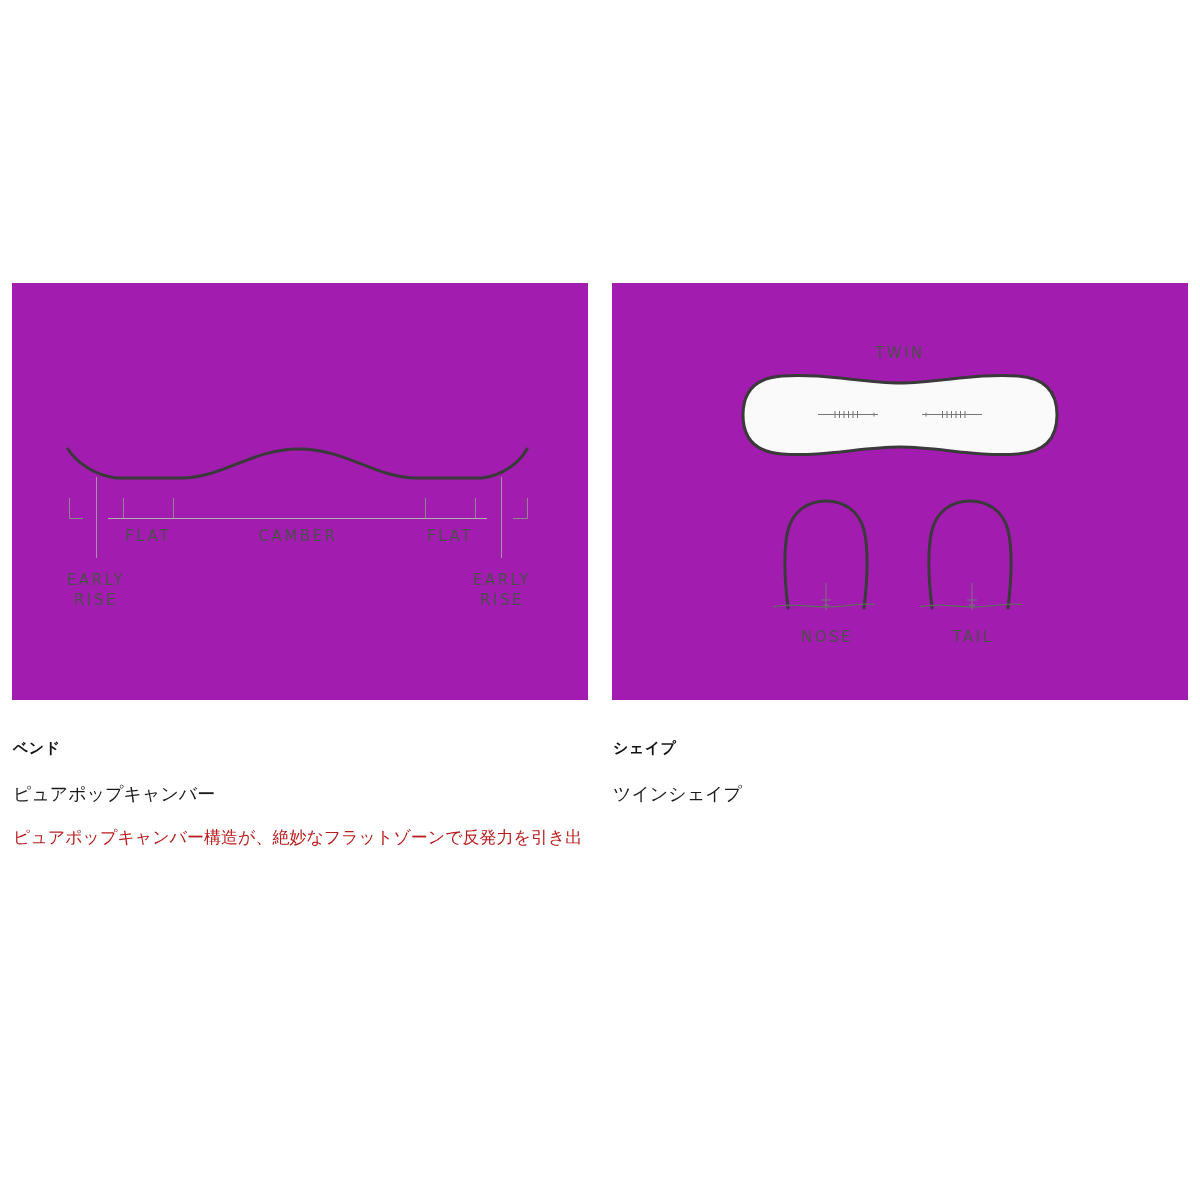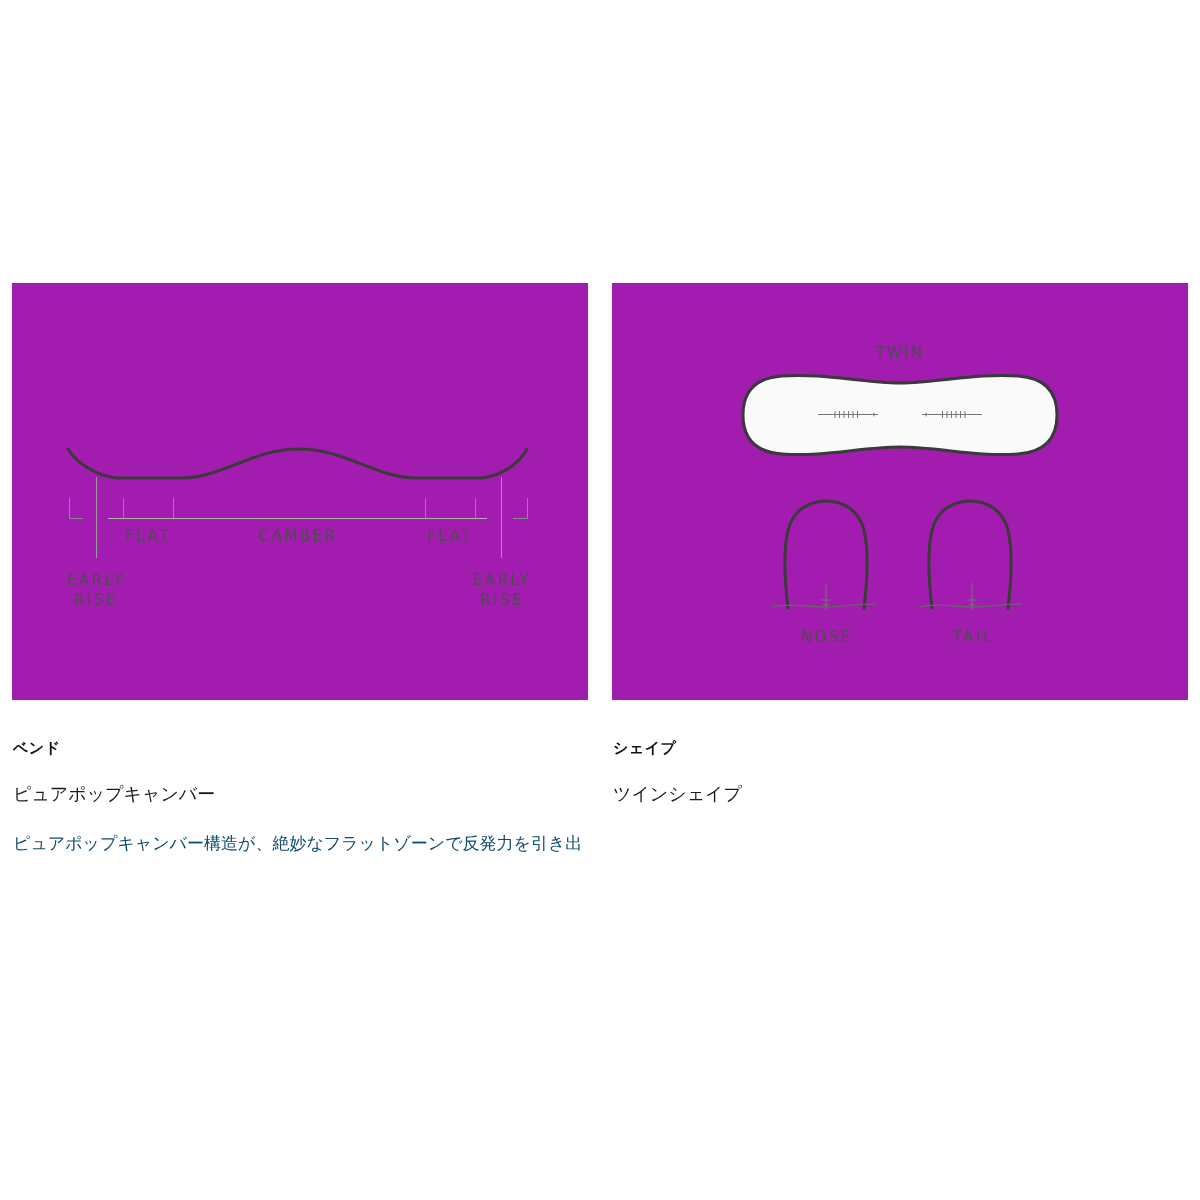--- a/index.html
+++ b/index.html
@@ -20,21 +20,21 @@
   .text-block{position:absolute;top:741px;width:576px;color:#1a1a1a;}
   .text-block-left{left:13px;}
   .text-block-right{left:613px;}
   .eyebrow{
     font-size:15px;font-weight:700;line-height:13px;letter-spacing:0.5px;color:#111111;
   }
   .heading{
     margin-top:26px;font-size:18px;font-weight:400;line-height:29px;color:#1a1a1a;
   }
   .body-text{
-    margin-top:21px;font-size:17px;line-height:28px;color:#0c4a6e;
+    margin-top:15px;font-size:17px;line-height:28px;color:#b91c1c;
   }
   .body-line{white-space:nowrap;}
 </style>
 </head>
 <body>
 
 <div class="panel panel-left">
   <svg viewBox="0 0 576 417" xmlns="http://www.w3.org/2000/svg">
 
     <path d="M 56 166 C 64 179, 82 192, 104 195 L 170 195 C 210 195, 240 166, 287 166

